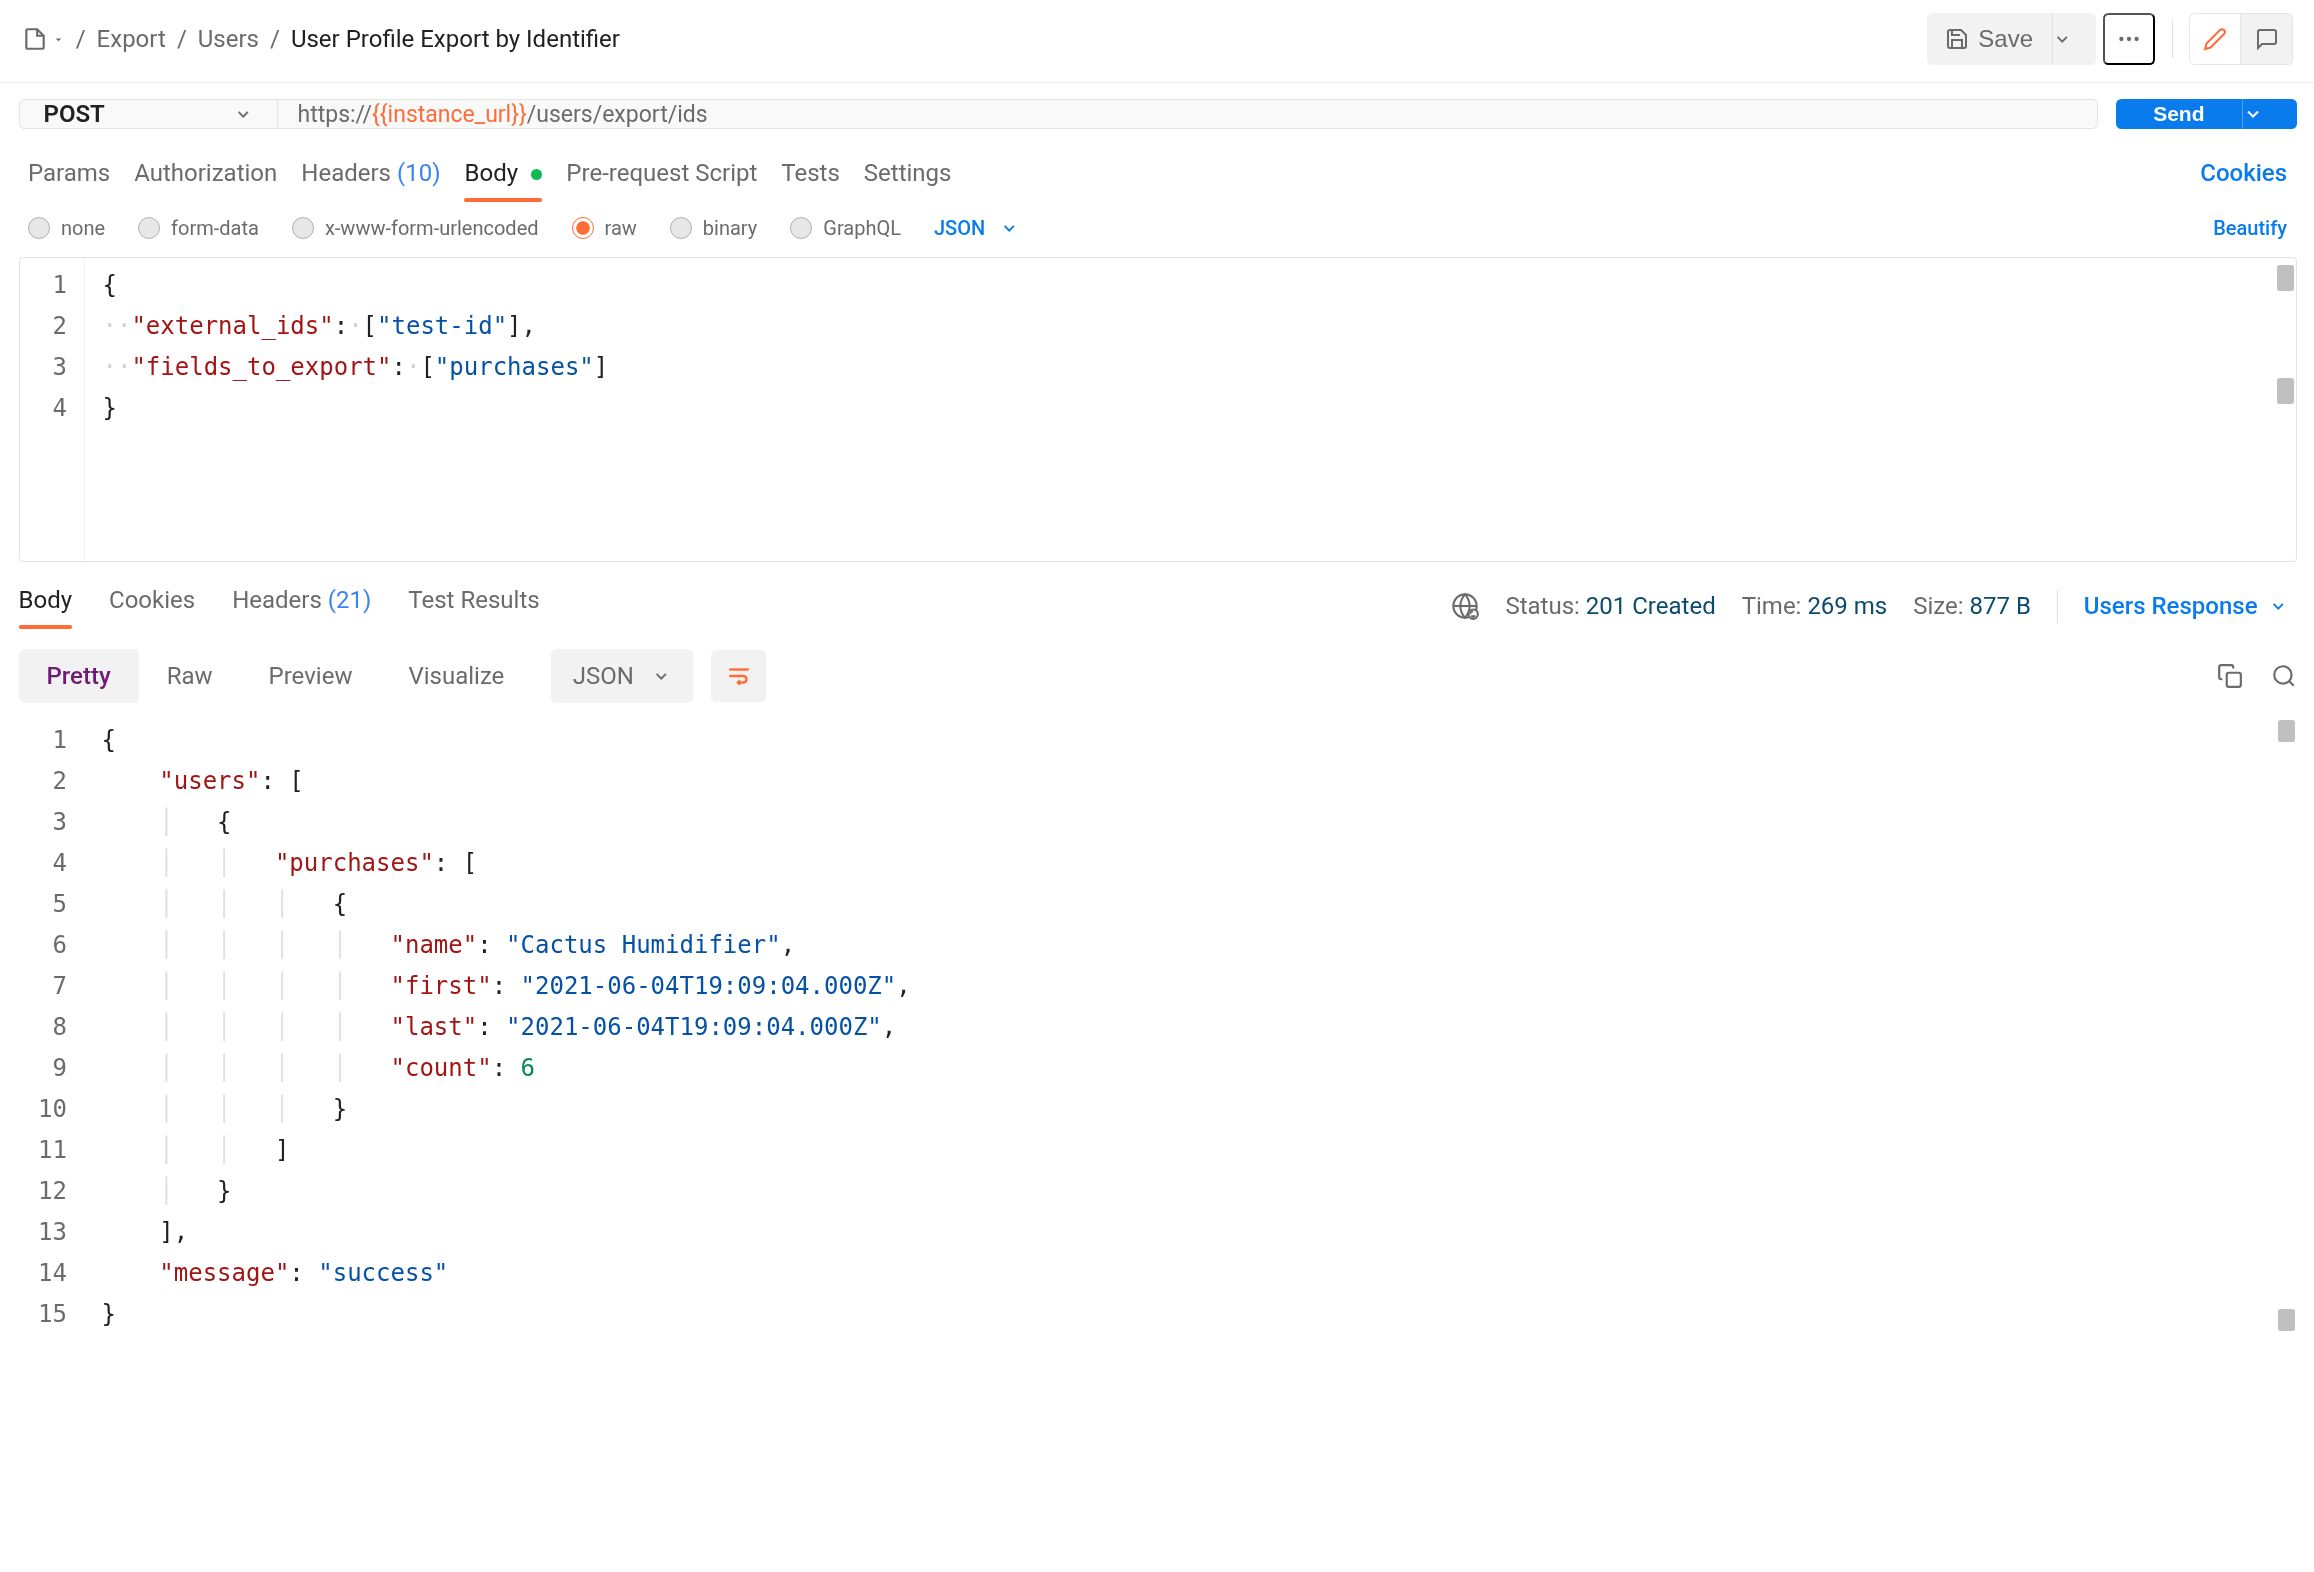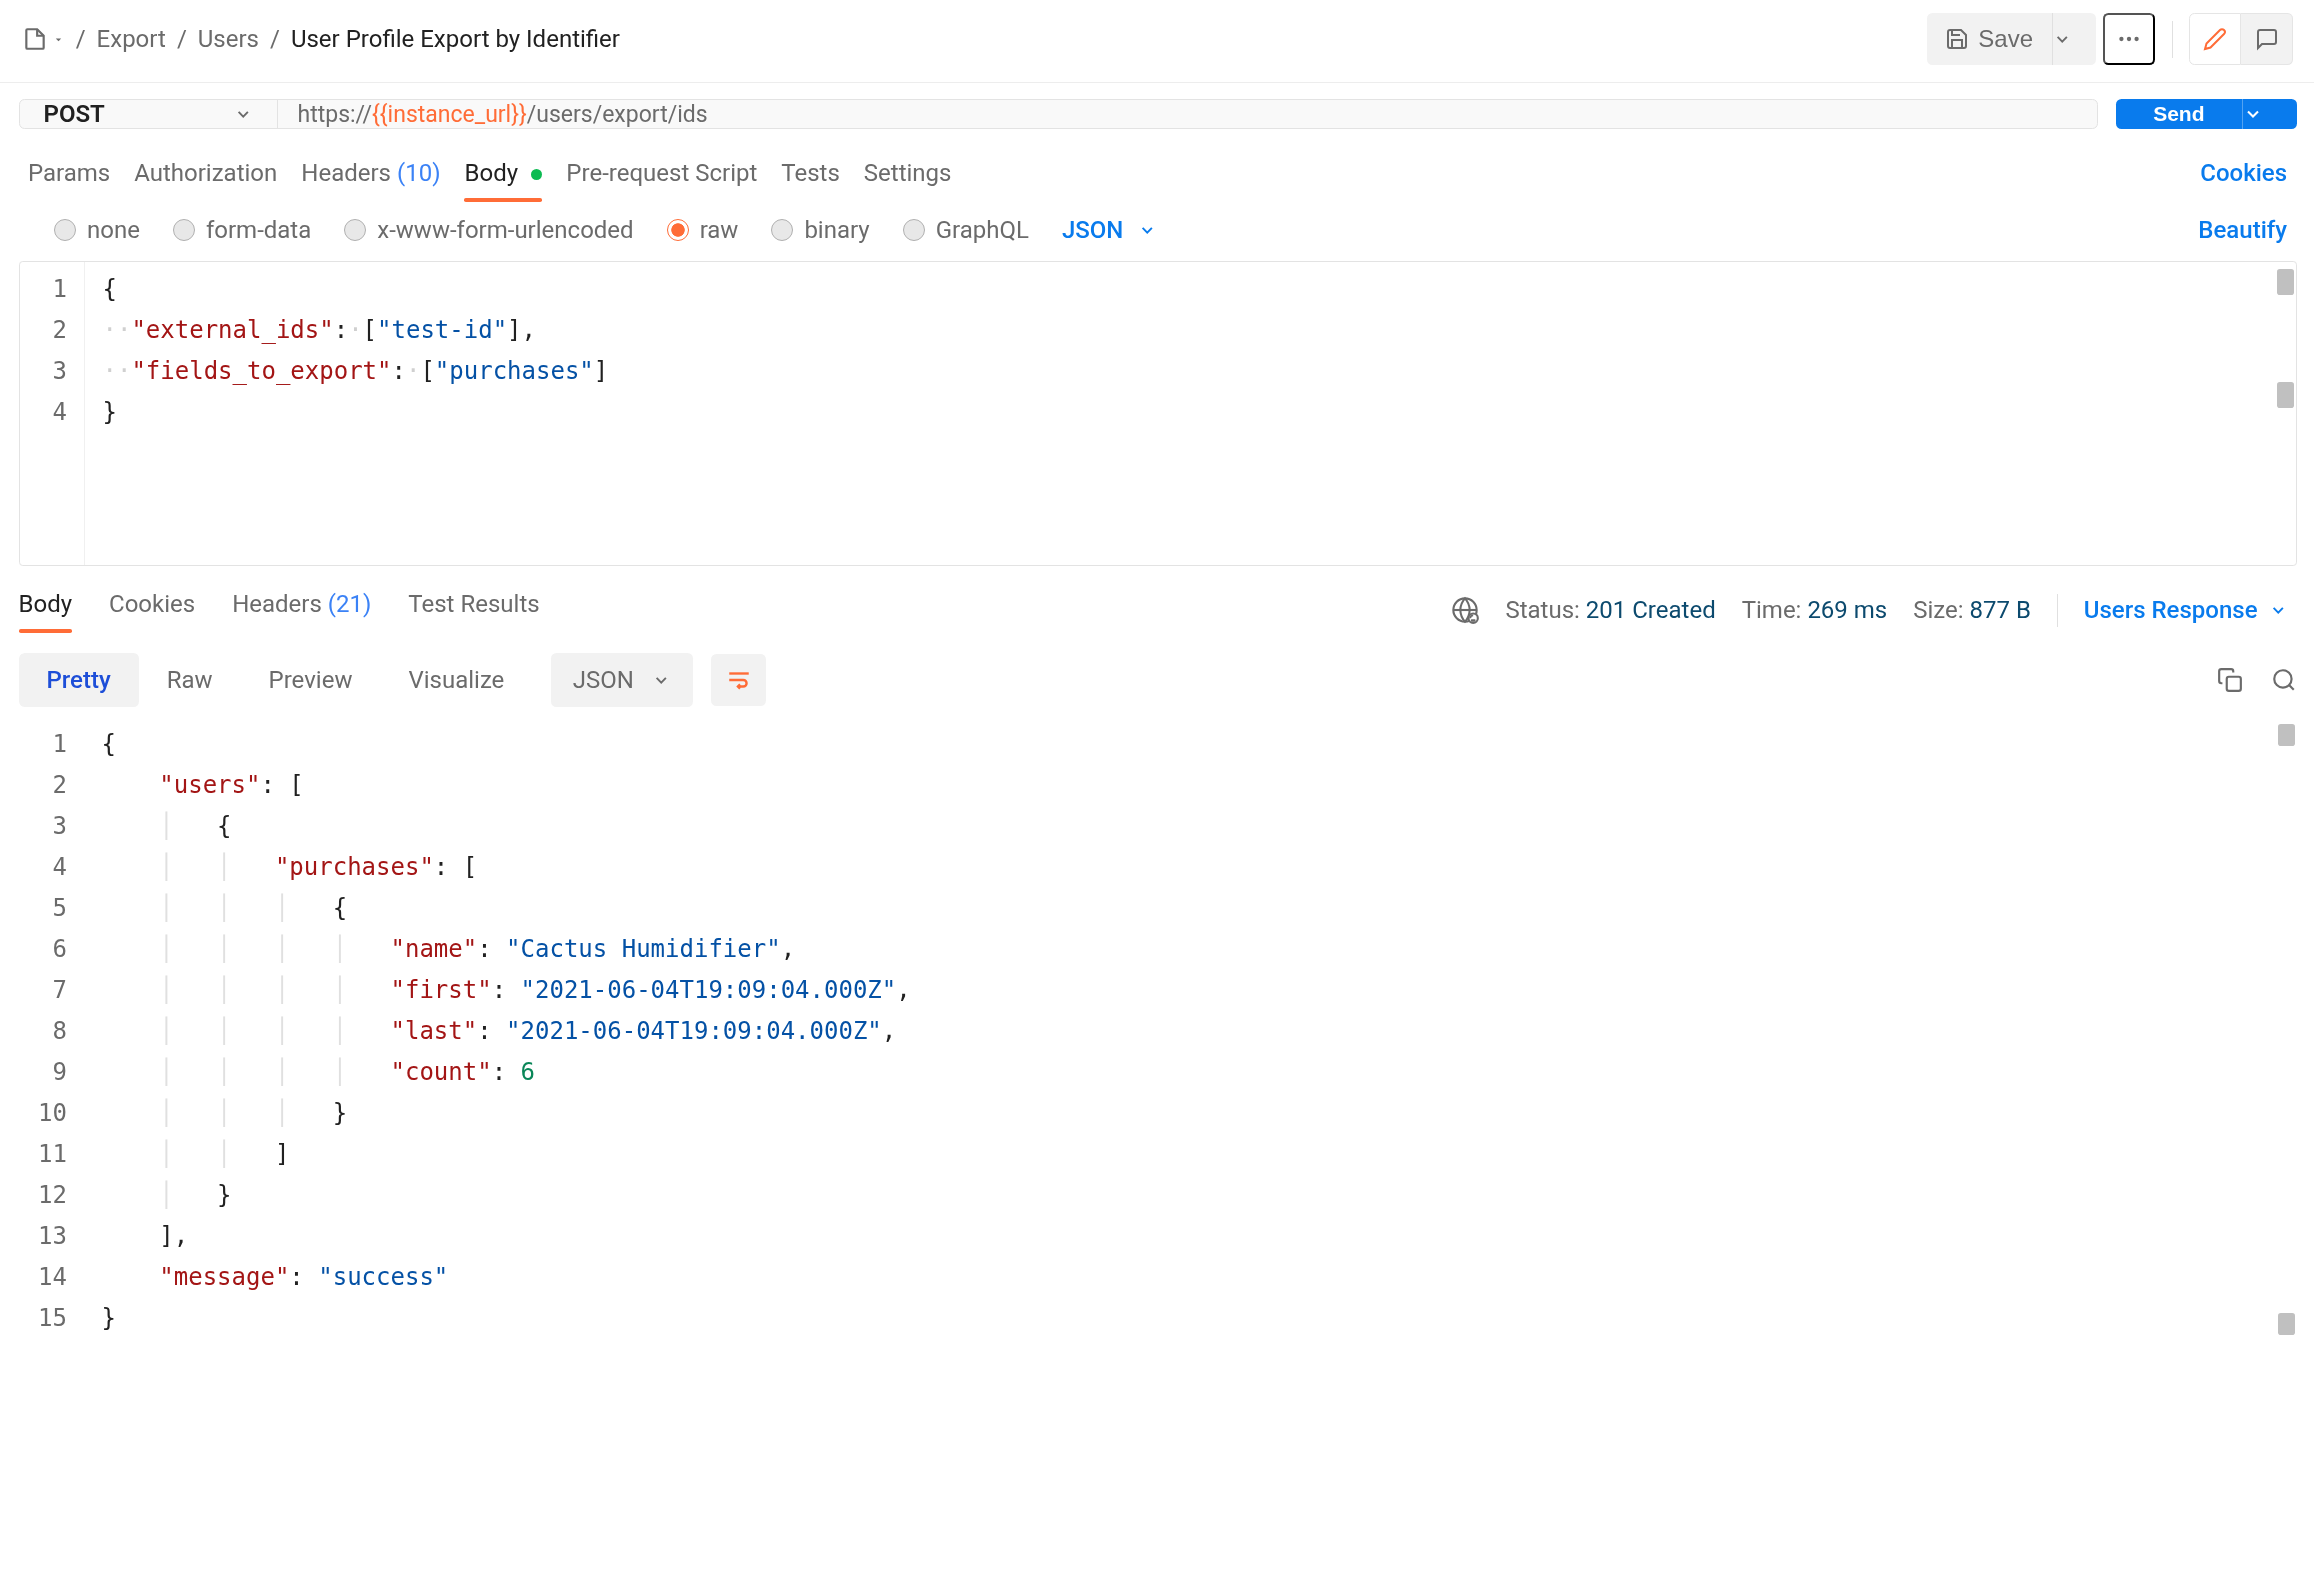--- a/index.html
+++ b/index.html
@@ -185,23 +185,22 @@
   margin-left: auto;
   color: #097bed;
   font-weight: 500;
 }
 
 .body-type-row {
   display: flex;
   align-items: center;
   padding: 16.6px 28px;
   gap: 33px;
-  font-size: 24px;
-  color: #6b6b6b;
-  margin-left: 26px;
+  font-size: 20px;
+  color: #6b6b6b;
 }
 .radio {
   display: inline-flex;
   align-items: center;
   gap: 11px;
   cursor: pointer;
 }
 .radio-circle {
   width: 22px; height: 22px;
   border-radius: 50%;
@@ -299,21 +298,21 @@
 }
 .seg-btn {
   padding: 13px 28px;
   font-size: 24px;
   color: #6b6b6b;
   background: transparent;
   cursor: pointer;
 }
 .seg-btn.active {
   background: #f2f2f2;
-  color: #1d4ed8;
+  color: #701a75;
   font-weight: 500;
   border-radius: 5.5px;
 }
 .dropdown-pill {
   background: #f2f2f2;
   border-radius: 5.5px;
   padding: 13px 22px;
   font-size: 24px;
   color: #6b6b6b;
   display: inline-flex;

